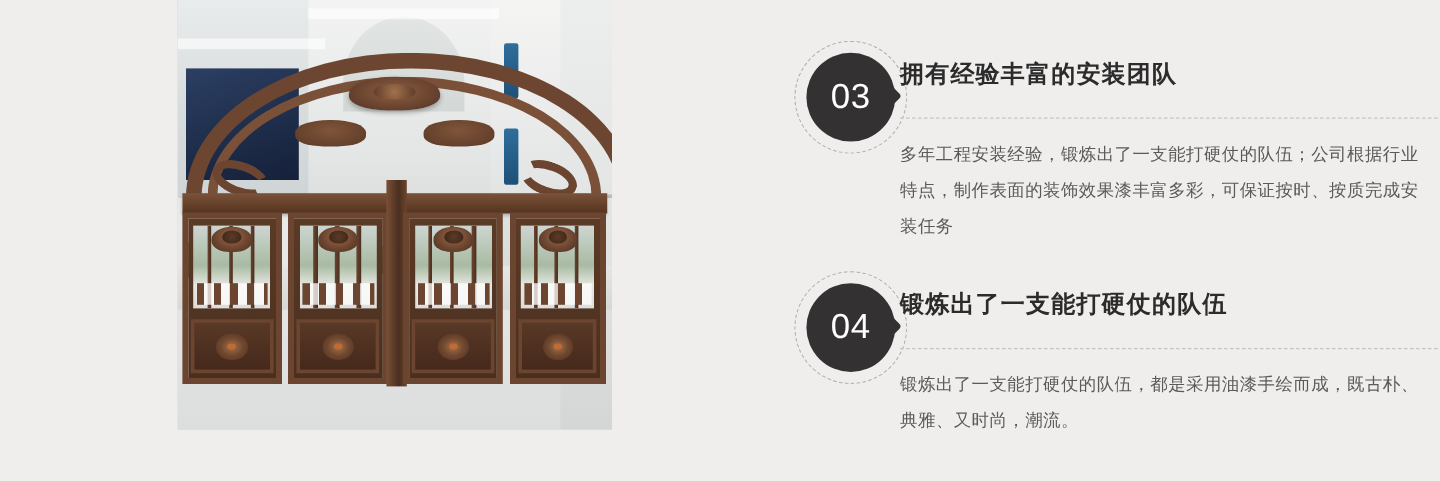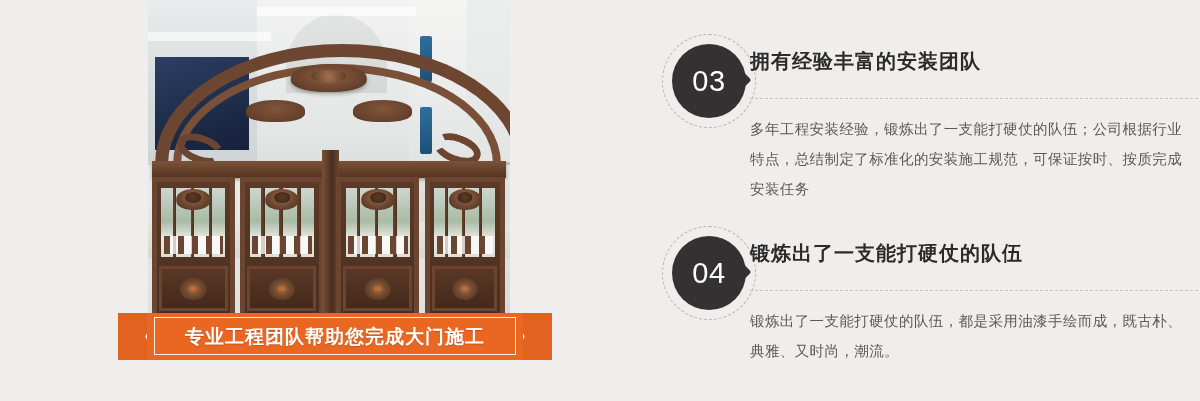--- a/index.html
+++ b/index.html
@@ -224,40 +224,33 @@
             <div class="medal"></div>
           </div>
           <div class="skirt">
             <div class="rosette"></div>
           </div>
         </div>
       </div>
     </div>
   </div>
 
-  <div class="ribbon">
-    <div class="tail tail-l"></div>
-    <div class="tail tail-r"></div>
-    <div class="ribbon-body"></div>
-    <div class="ribbon-inner"></div>
-    <div class="ribbon-text">专业工程团队帮助您完成大门施工</div>
-  </div>
 
   <div class="features">
 
     <div class="feature f03">
       <div class="badge-ring"></div>
       <div class="badge">
         <div class="badge-tail"></div>
         <div class="badge-circle"></div>
         <div class="badge-num">03</div>
       </div>
       <div class="f-title">拥有经验丰富的安装团队</div>
       <div class="f-divider"></div>
-      <div class="f-body">多年工程安装经验，锻炼出了一支能打硬仗的队伍；公司根据行业特点，总结制定了标准化的安装施工规范，可保证按时、按质完成安装任务</div>
+      <div class="f-body">多年工程安装经验，锻炼出了一支能打硬仗的队伍；公司根据行业特点，制作表面的装饰效果漆丰富多彩，可保证按时、按质完成安装任务</div>
     </div>
 
     <div class="feature f04">
       <div class="badge-ring"></div>
       <div class="badge">
         <div class="badge-tail"></div>
         <div class="badge-circle"></div>
         <div class="badge-num">04</div>
       </div>
       <div class="f-title">锻炼出了一支能打硬仗的队伍</div>

